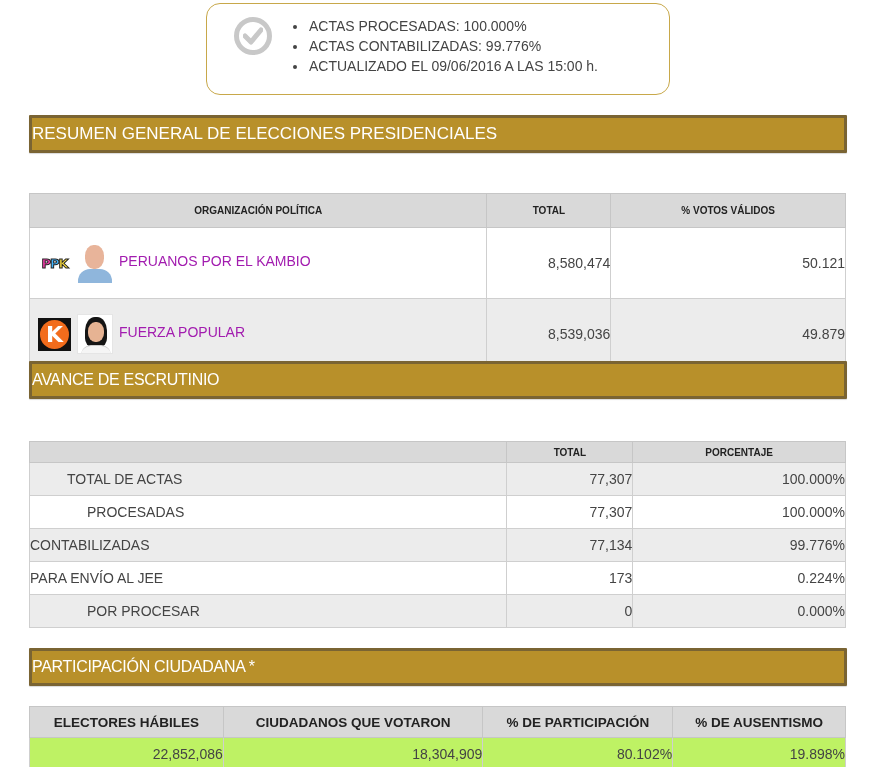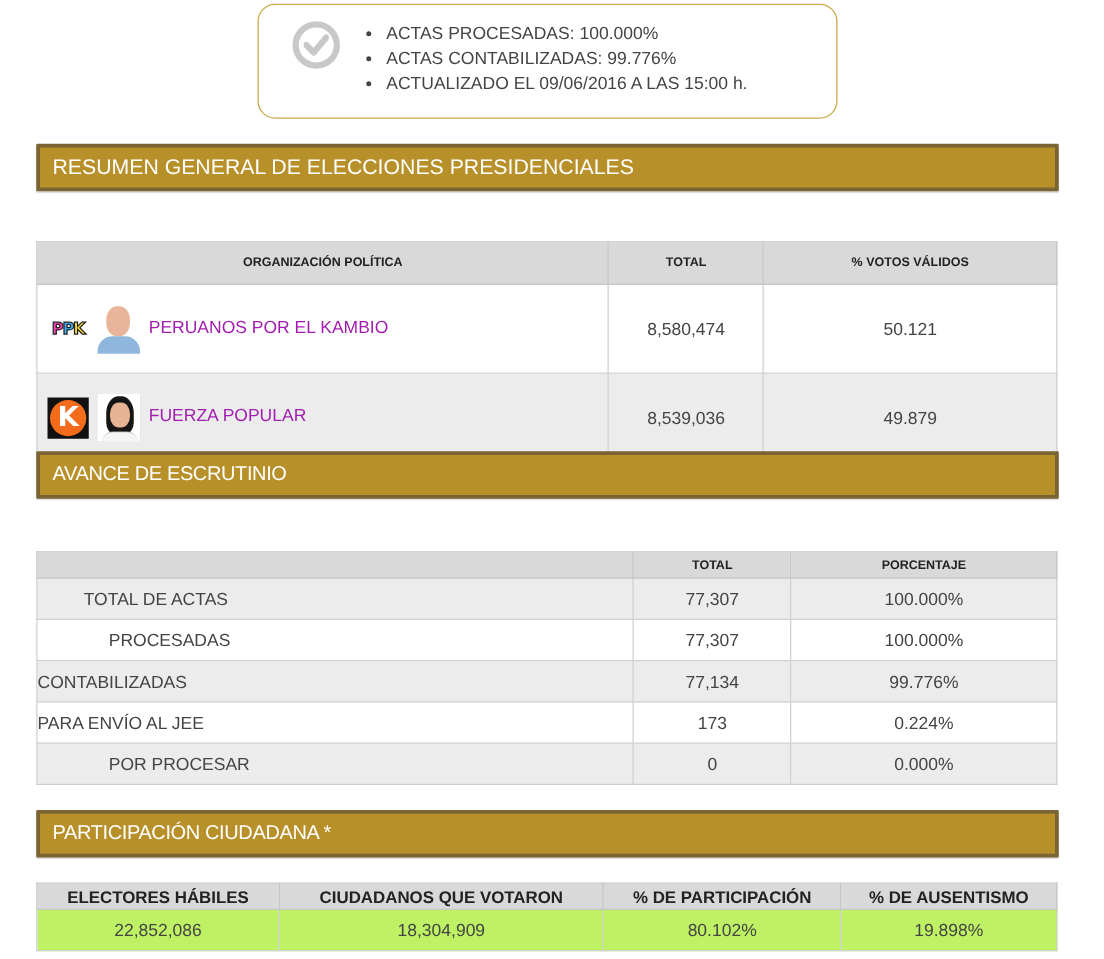--- a/index.html
+++ b/index.html
@@ -26,35 +26,35 @@
   .status-list li { position: relative; padding-left: 19px; }
   .status-list li::before {
     content: ""; position: absolute; left: 3px; top: 9px; width: 4px; height: 4px;
     border-radius: 50%; background: #444444;
   }
 
   
   .section-bar {
     position: absolute; left: 29px; width: 818px; height: 38px;
     background: #b8902a; border: 3px solid #7a6433; border-radius: 1px;
-    color: #ffffff; font-size: 17px; line-height: 32px; padding-left: 10px;
+    color: #ffffff; font-size: 17px; line-height: 32px; padding-left: 0;
     box-shadow: 0 1px 1px rgba(0,0,0,0.15);
   }
   .section-bar.condensed { font-size: 16px; letter-spacing: -0.3px; }
 
   
   table {
     position: absolute; left: 29px; width: 817px; border-collapse: collapse;
     font-size: 14px;
   }
   th {
     background: #d9d9d9; color: #222222; font-weight: bold; font-size: 10px;
     border: 1px solid #c6c6c6; text-align: center;
   }
-  td { border: 1px solid #cfcfcf; color: #444444; text-align: center; }
+  td { border: 1px solid #cfcfcf; color: #444444; text-align: right; }
   tr.odd td { background: #ececec; }
   tr.even td { background: #ffffff; }
 
   
   .t1 { top: 193px; }
   .t1 th { height: 34px; }
   .t1 td { height: 71px; }
   .t1 td.org { text-align: left; padding-left: 8px; }
   .org-wrap { display: flex; align-items: center; }
   .logo { width: 33px; height: 33px; margin-right: 6px; position: relative; flex: none; }
@@ -85,21 +85,21 @@
   .t2 { top: 441px; }
   .t2 th { height: 21px; }
   .t2 td { height: 33px; }
   .t2 td.label { text-align: left; }
   .lvl0 { padding-left: 37px; }
   .lvl1 { padding-left: 57px; }
   .lvl2 { }
 
   
   .t3 { top: 706px; }
-  .t3 th { height: 21px; font-size: 13.5px; }
+  .t3 th { height: 31px; font-size: 13.5px; }
   .t3 td { height: 33px; background: #bef264; }
 </style>
 </head>
 <body>
 
 <div class="page">
 
   <div class="status-box">
     <div class="status-icon">
       <svg width="20" height="18" viewBox="0 0 20 18">

